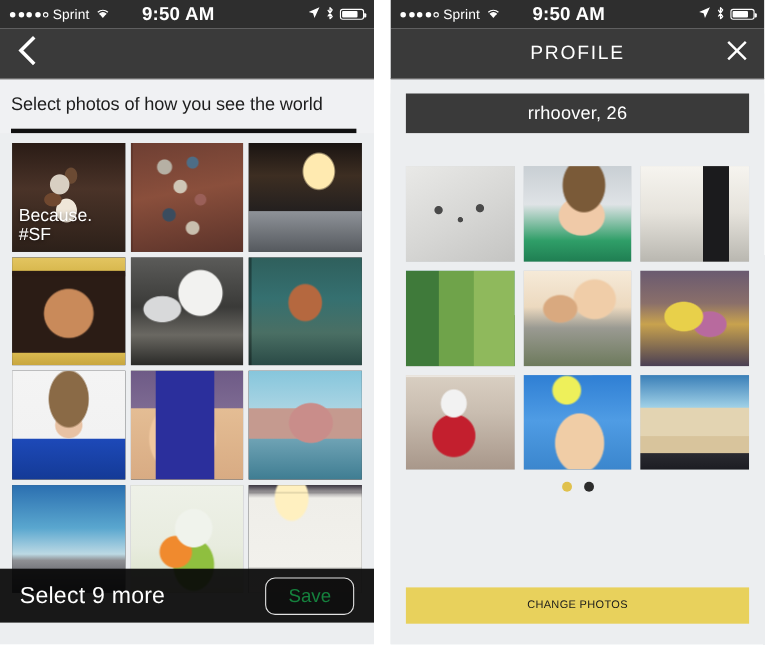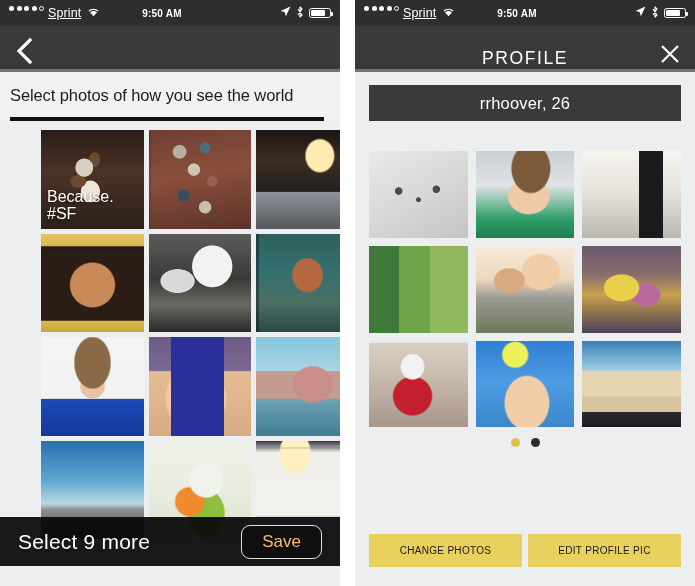--- a/index.html
+++ b/index.html
@@ -30,37 +30,37 @@
   .statusbar {
     height: 26px;
     background: #2e2e2e;
     display: flex;
     align-items: center;
     padding: 0 9px;
     color: #ffffff;
     font-size: 12.5px;
     position: relative;
   }
-  .sb-left { display: flex; align-items: flex-start; gap: 4px; text-decoration: underline; }
+  .sb-left { display: flex; align-items: center; gap: 4px; }
   .sb-dots { display: flex; align-items: center; gap: 2.5px; }
   .sb-dots i {
     width: 5px; height: 5px; border-radius: 50%;
     background: #ffffff; display: block;
   }
   .sb-dots i.hollow {
     background: transparent;
     border: 1px solid #ffffff;
     width: 5px; height: 5px;
   }
   .sb-carrier { font-size: 12.5px; letter-spacing: .1px; }
   .sb-wifi { margin-left: 2px; display: block; }
   .sb-time {
     position: absolute; left: 0; right: 16px;
     text-align: center;
-    font-size: 10px; font-weight: bold;
+    font-size: 17px; font-weight: bold;
     letter-spacing: .2px;
     pointer-events: none;
   }
   .sb-right {
     margin-left: auto;
     display: flex; align-items: center; gap: 5px;
   }
   .batt {
     width: 22px; height: 10px;
     border: 1px solid #ffffff;
@@ -82,23 +82,23 @@
     width: 14px;
     background: #ffffff;
     border-radius: 1px;
     display: block;
   }
 
   
   .navbar {
     height: 46px;
     background: #3a3a3a;
-    border-bottom: 3px solid #737373;
-    display: flex;
-    align-items: flex-end;
+    border-bottom: 1px solid #737373;
+    display: flex;
+    align-items: center;
     position: relative;
     padding: 0 14px;
   }
   .nav-title {
     position: absolute; left: 0; right: 0;
     text-align: center;
     color: #ffffff;
     font-size: 17.5px;
     letter-spacing: 1.6px;
     font-weight: 500;
@@ -131,21 +131,20 @@
     grid-template-columns: repeat(3, 1fr);
     gap: 5px;
     padding: 0 11px;
   }
   .cell {
     position: relative;
     width: 100%;
     padding-top: 96%;
     overflow: hidden;
     background: #404040;
-    margin-left: 30px;
   }
   .cell > .art {
     position: absolute; inset: 0;
   }
   .cell-cap {
     position: absolute;
     left: 6px; bottom: 6px;
     color: #ffffff;
     font-size: 16px;
     line-height: 1.08;
@@ -166,21 +165,21 @@
   }
   .bottombar-label {
     color: #ffffff;
     font-size: 21px;
     letter-spacing: .2px;
   }
   .save-btn {
     margin-left: auto;
     border: 1.6px solid #e2e2e2;
     border-radius: 9px;
-    color: #fdba74;
+    color: #15803d;
     font-size: 17px;
     padding: 6px 20px;
     background: rgba(0,0,0,.35);
     cursor: pointer;
   }
 
   
   .profile-body {
     background: #eceef0;
     height: calc(586px - 26px - 49px);
@@ -524,20 +523,19 @@
 
       </div>
 
       <div class="dots">
         <span class="dot-active"></span>
         <span class="dot-idle"></span>
       </div>
 
       <div class="action-row">
         <button class="yellow-btn">CHANGE PHOTOS</button>
-        <button class="yellow-btn">EDIT PROFILE PIC</button>
       </div>
 
     </div>
 
   </div>
 
 </div>
 
 </body></html>

